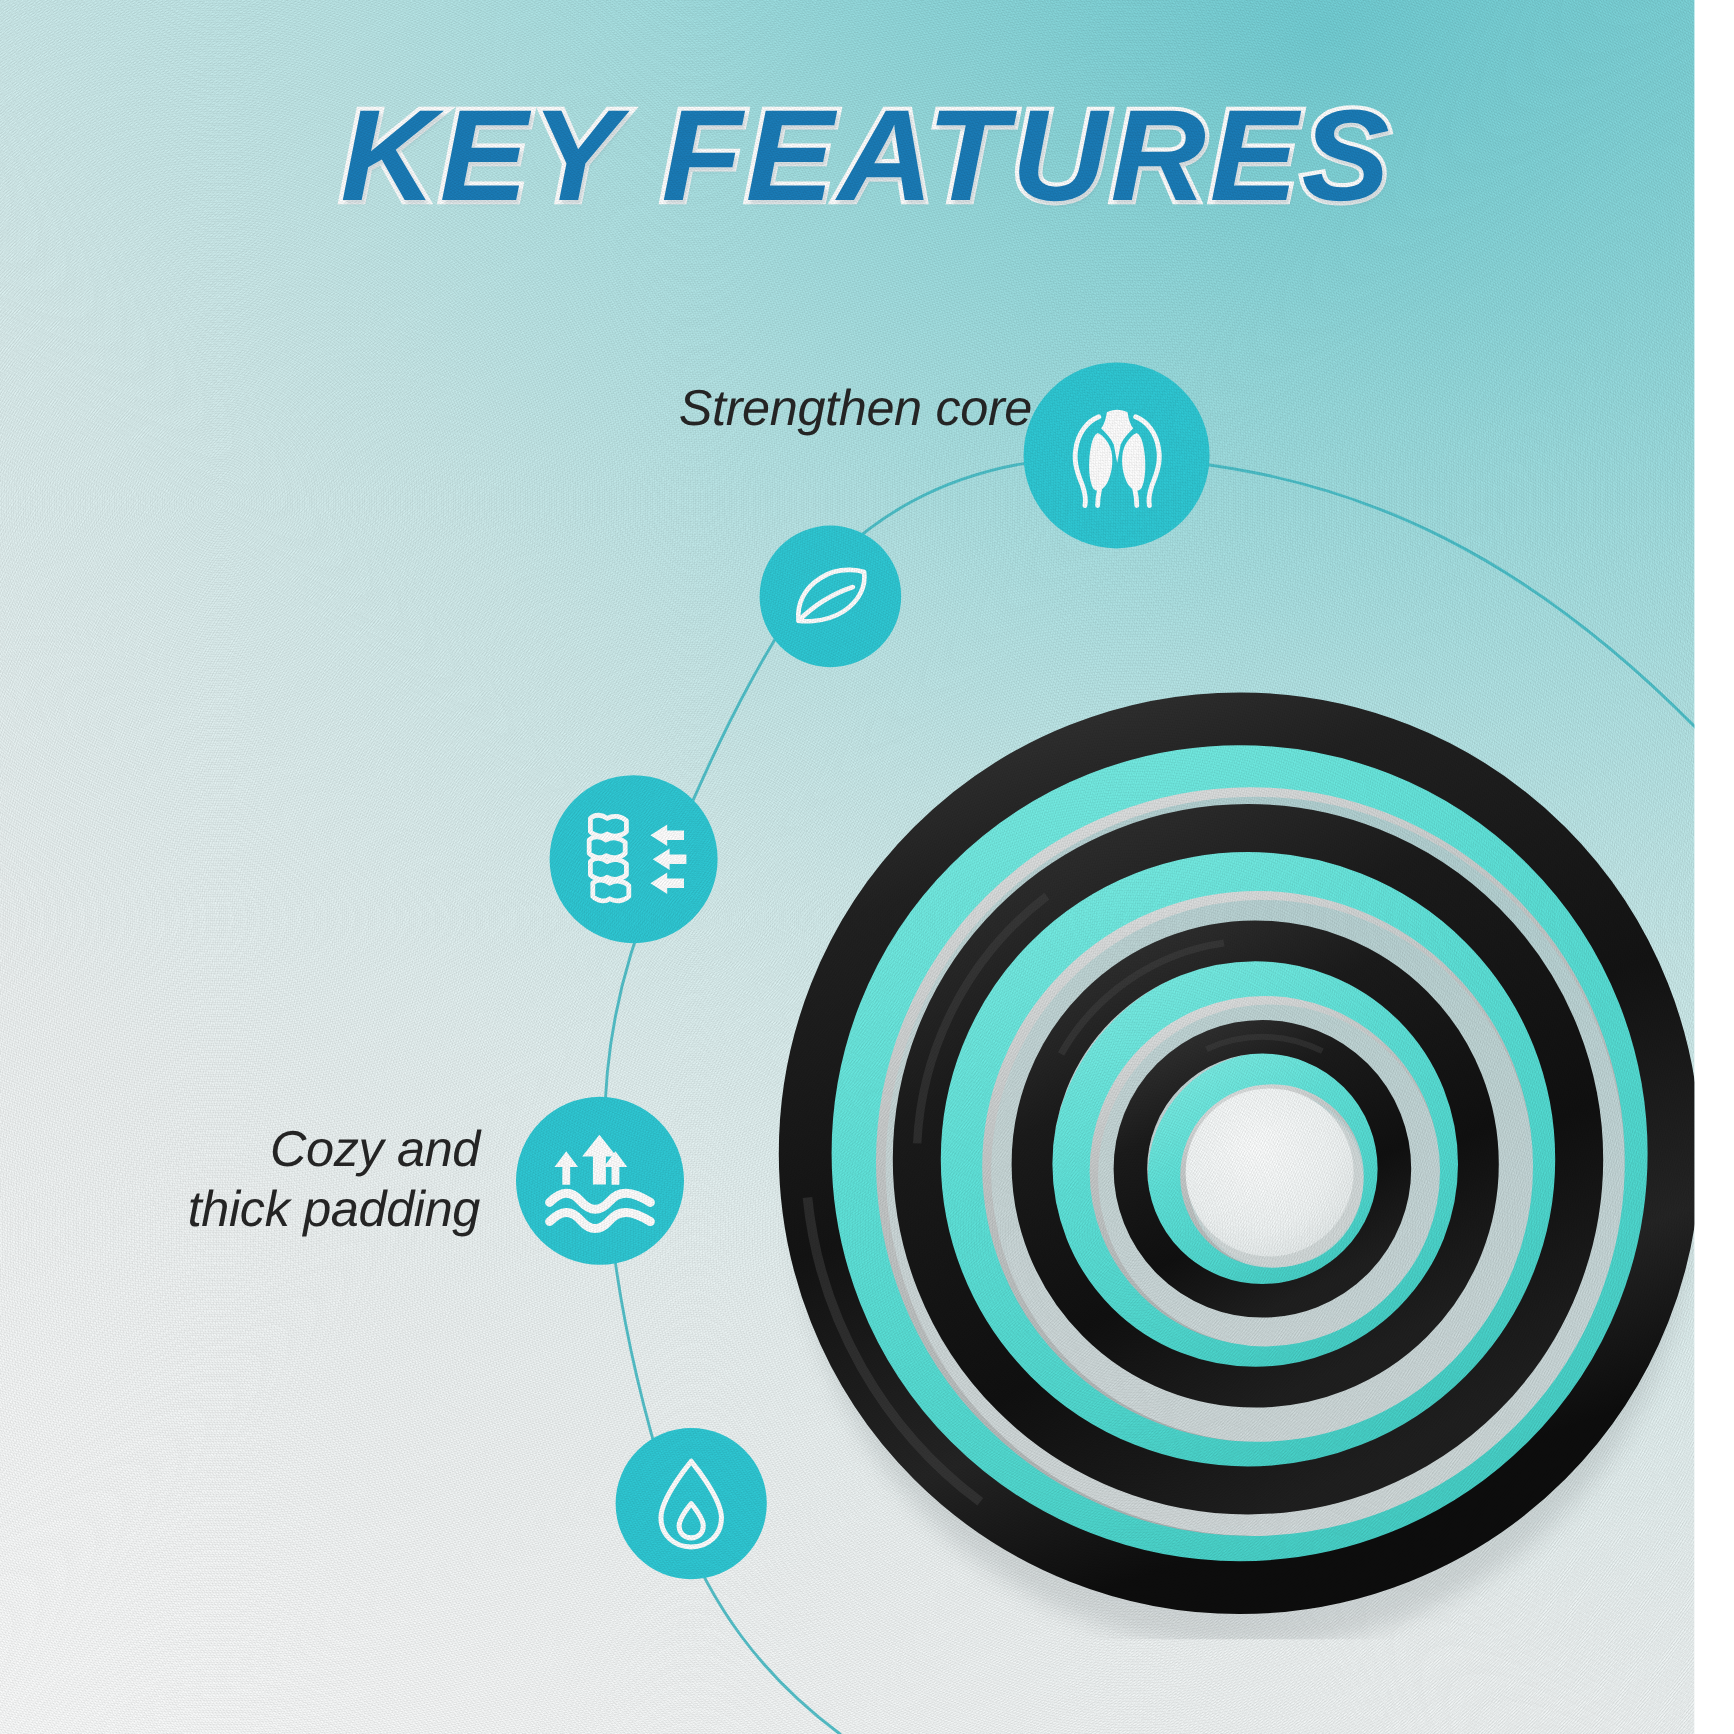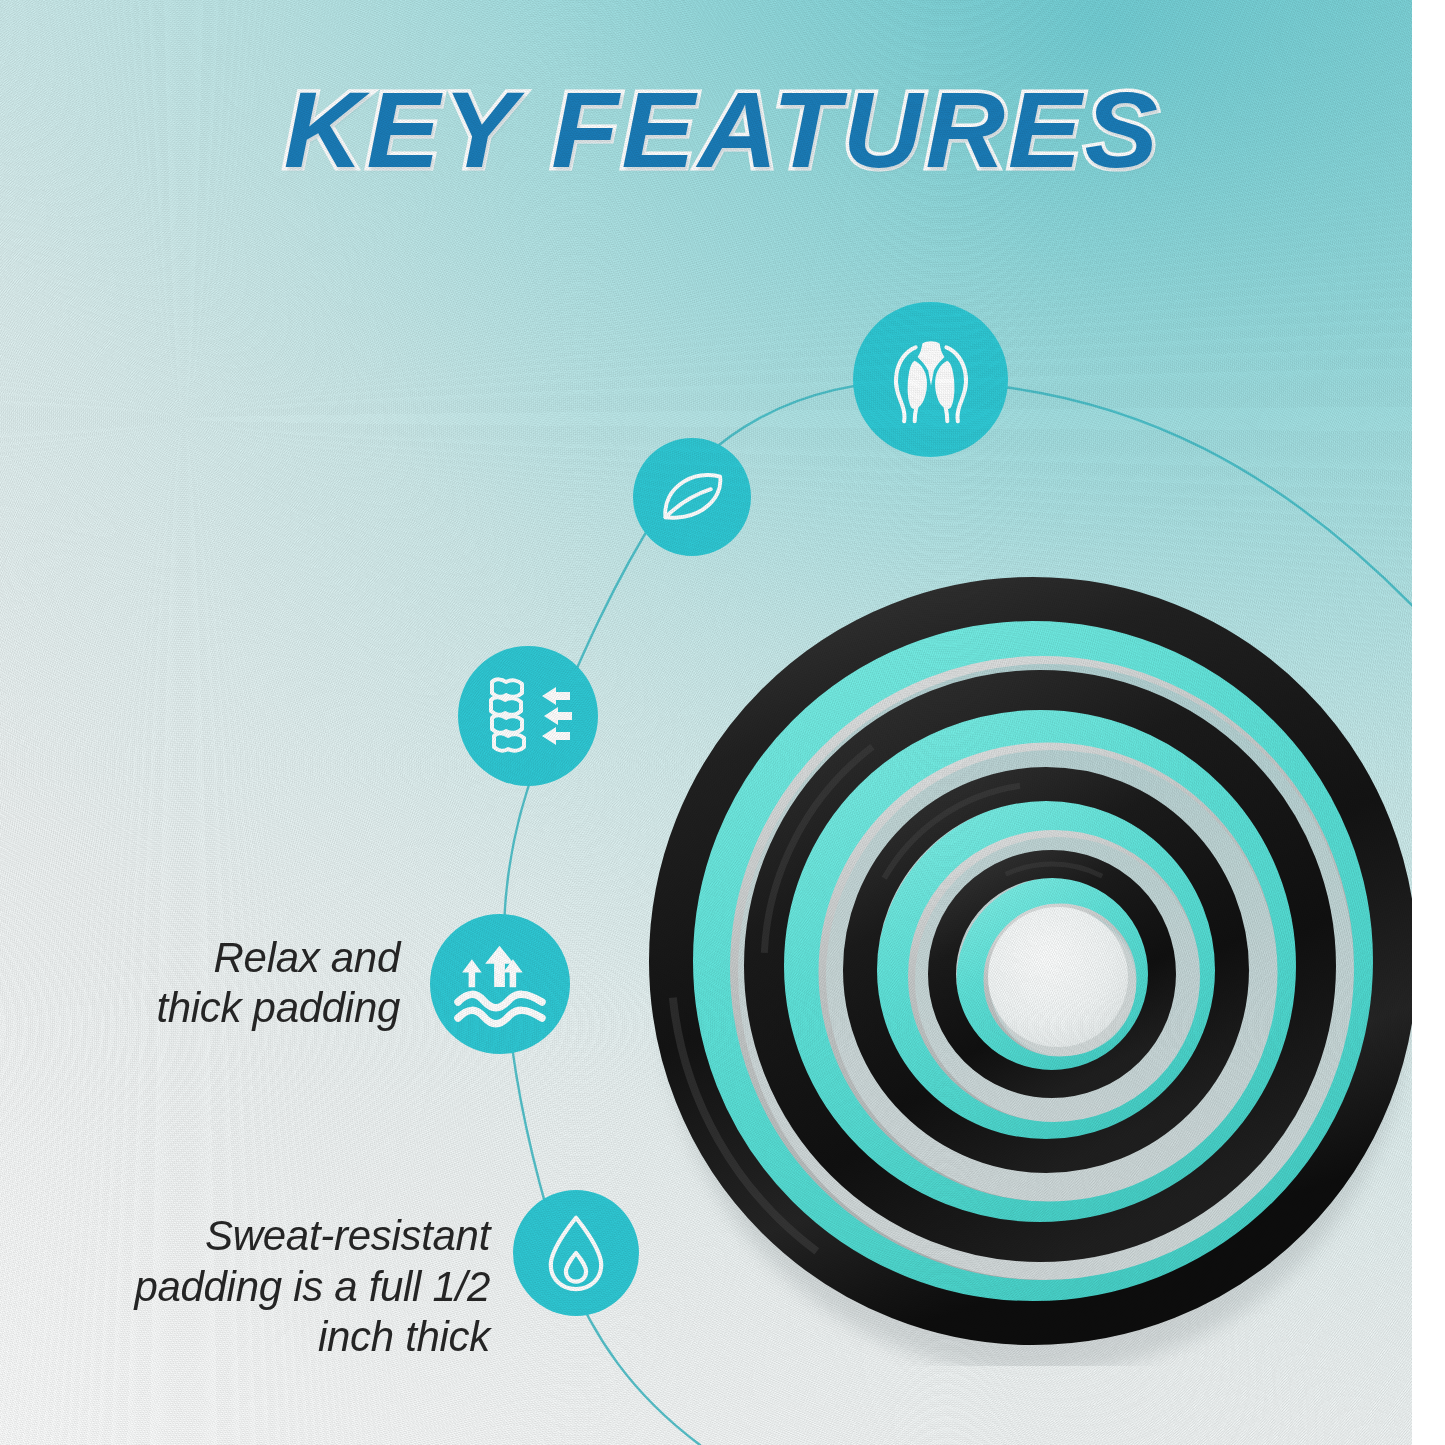--- a/index.html
+++ b/index.html
@@ -111,20 +111,23 @@
              C 1290 470, 1130 386, 928 381
              C 790 378, 706 440, 660 510
              C 612 584, 580 660, 545 742
              C 512 820, 500 900, 505 975
              C 510 1060, 528 1150, 556 1240
              C 588 1340, 640 1400, 700 1445" fill="none" stroke="#3fb9c4" stroke-width="2.4" stroke-linecap="round" opacity="0.88"></path>
   </svg>
 
   <div id="title">KEY FEATURES</div>
 
+  <div class="feature" style="left:300px; top:300px; width:560px; height:80px; justify-content:flex-end;">
+    <div class="feature-label">Strengthen core</div>
+  </div>
   <div class="icon-bubble" style="left:853px; top:302px; width:155px; height:155px;">
     <svg width="96" height="96" viewBox="0 0 100 100" xmlns="http://www.w3.org/2000/svg">
       <g fill="none" stroke="#ffffff" stroke-width="4.2" stroke-linecap="round" stroke-linejoin="round">
 
         <path d="M34 16 C24 20, 16 30, 14 44 C12 56, 16 66, 20 76 C22 82, 23 88, 22 93"></path>
 
         <path d="M66 16 C76 20, 84 30, 86 44 C88 56, 84 66, 80 76 C78 82, 77 88, 78 93"></path>
 
         <path d="M40 62 C36 72, 33 82, 33 93"></path>
 
@@ -171,44 +174,39 @@
 
       <g fill="#ffffff">
         <path d="M92 26 L78 26 L78 21 L64 30 L78 39 L78 34 L92 34 Z"></path>
         <path d="M94 46 L80 46 L80 41 L66 50 L80 59 L80 54 L94 54 Z"></path>
         <path d="M92 66 L78 66 L78 61 L64 70 L78 79 L78 74 L92 74 Z"></path>
       </g>
     </svg>
   </div>
 
   <div class="feature" style="left:90px; top:918px; width:310px; height:130px; justify-content:flex-end;">
-    <div class="feature-label">Relax and
+    <div class="feature-label">Cozy and
 thick padding</div>
   </div>
   <div class="icon-bubble" style="left:430px; top:914px; width:140px; height:140px;">
     <svg width="100" height="100" viewBox="0 0 100 100" xmlns="http://www.w3.org/2000/svg">
 
       <g fill="#ffffff">
         <path d="M24 56 L24 38 L16 38 L28 22 L40 38 L32 38 L32 56 Z" transform="translate(-6,4) scale(0.82) translate(6,4)"></path>
         <path d="M44 56 L44 30 L34 30 L50 10 L66 30 L56 30 L56 56 Z" transform="scale(0.9) translate(5,3)"></path>
         <path d="M68 56 L68 38 L60 38 L72 22 L84 38 L76 38 L76 56 Z" transform="translate(-6,4) scale(0.82) translate(12,4)"></path>
       </g>
 
       <g fill="none" stroke="#ffffff" stroke-width="7.5" stroke-linecap="round">
         <path d="M8 68 C18 58, 26 58, 34 67 C42 76, 50 76, 58 67 C66 58, 76 58, 92 68"></path>
         <path d="M8 84 C18 74, 26 74, 34 83 C42 92, 50 92, 58 83 C66 74, 76 74, 92 84"></path>
       </g>
     </svg>
   </div>
 
-  <div class="feature" style="left:60px; top:1192px; width:430px; height:190px; justify-content:flex-end;">
-    <div class="feature-label">Sweat-resistant
-padding is a full 1/2
-inch thick</div>
-  </div>
   <div class="icon-bubble" style="left:513px; top:1190px; width:126px; height:126px;">
     <svg width="84" height="84" viewBox="0 0 100 100" xmlns="http://www.w3.org/2000/svg">
       <g fill="none" stroke="#ffffff" stroke-width="5" stroke-linejoin="round" stroke-linecap="round">
         <path d="M50 8 C50 8, 20 44, 20 64 C20 81, 33 93, 50 93 C67 93, 80 81, 80 64
                  C80 44, 50 8, 50 8 Z"></path>
         <path d="M50 50 C50 50, 38 64, 38 72 C38 79, 43 84, 50 84 C57 84, 62 79, 62 72
                  C62 64, 50 50, 50 50 Z"></path>
       </g>
     </svg>
   </div>

